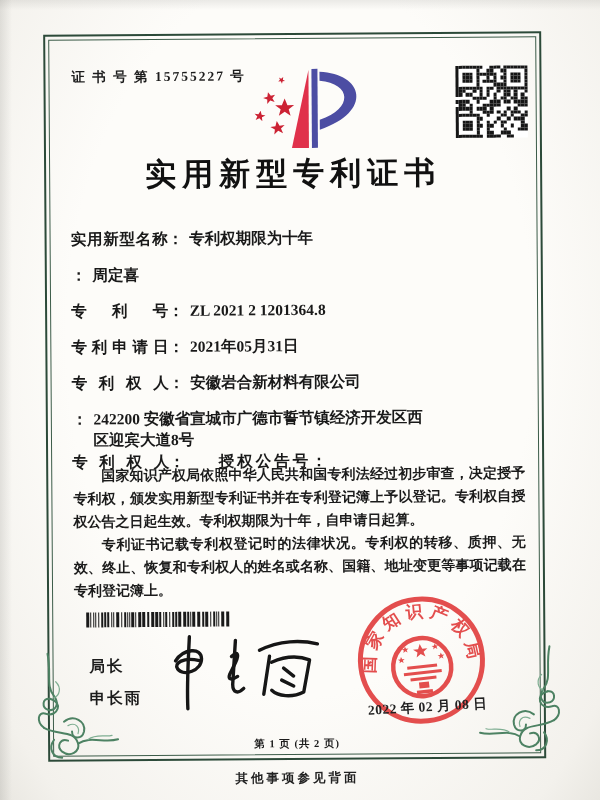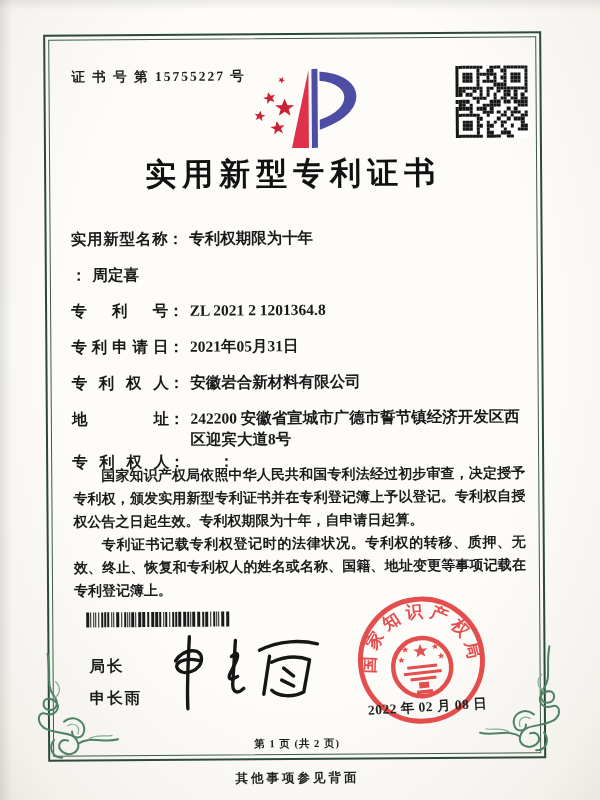--- a/index.html
+++ b/index.html
@@ -407,30 +407,30 @@
         <span class="flabel">专利申请日</span>
           <span class="fcolon">：</span>
         <span class="fvalue">2021年05月31日</span>
       </div>
       <div class="frow">
         <span class="flabel">专利权人</span>
           <span class="fcolon">：</span>
         <span class="fvalue">安徽岩合新材料有限公司</span>
       </div>
       <div class="frow addr">
-        <span class="flabel">地址</span>
           <span class="fcolon">：</span>
         <span class="fvalue">242200 安徽省宣城市广德市誓节镇经济开发区西区迎宾大道8号</span>
       </div>
       <div class="grant-row">
         <span class="pair">
           <span class="flabel">专利权人</span>
             <span>：</span>
         </span>
         <span class="pair">
+          <span style="letter-spacing:3px;">授权公告号</span>
             <span>：</span>
         </span>
       </div>
     </div>
 
     <div class="paras">
       <p>国家知识产权局依照中华人民共和国专利法经过初步审查，决定授予专利权，颁发实用新型专利证书并在专利登记簿上予以登记。专利权自授权公告之日起生效。专利权期限为十年，自申请日起算。</p>
       <p>专利证书记载专利权登记时的法律状况。专利权的转移、质押、无效、终止、恢复和专利权人的姓名或名称、国籍、地址变更等事项记载在专利登记簿上。</p>
     </div>
 

